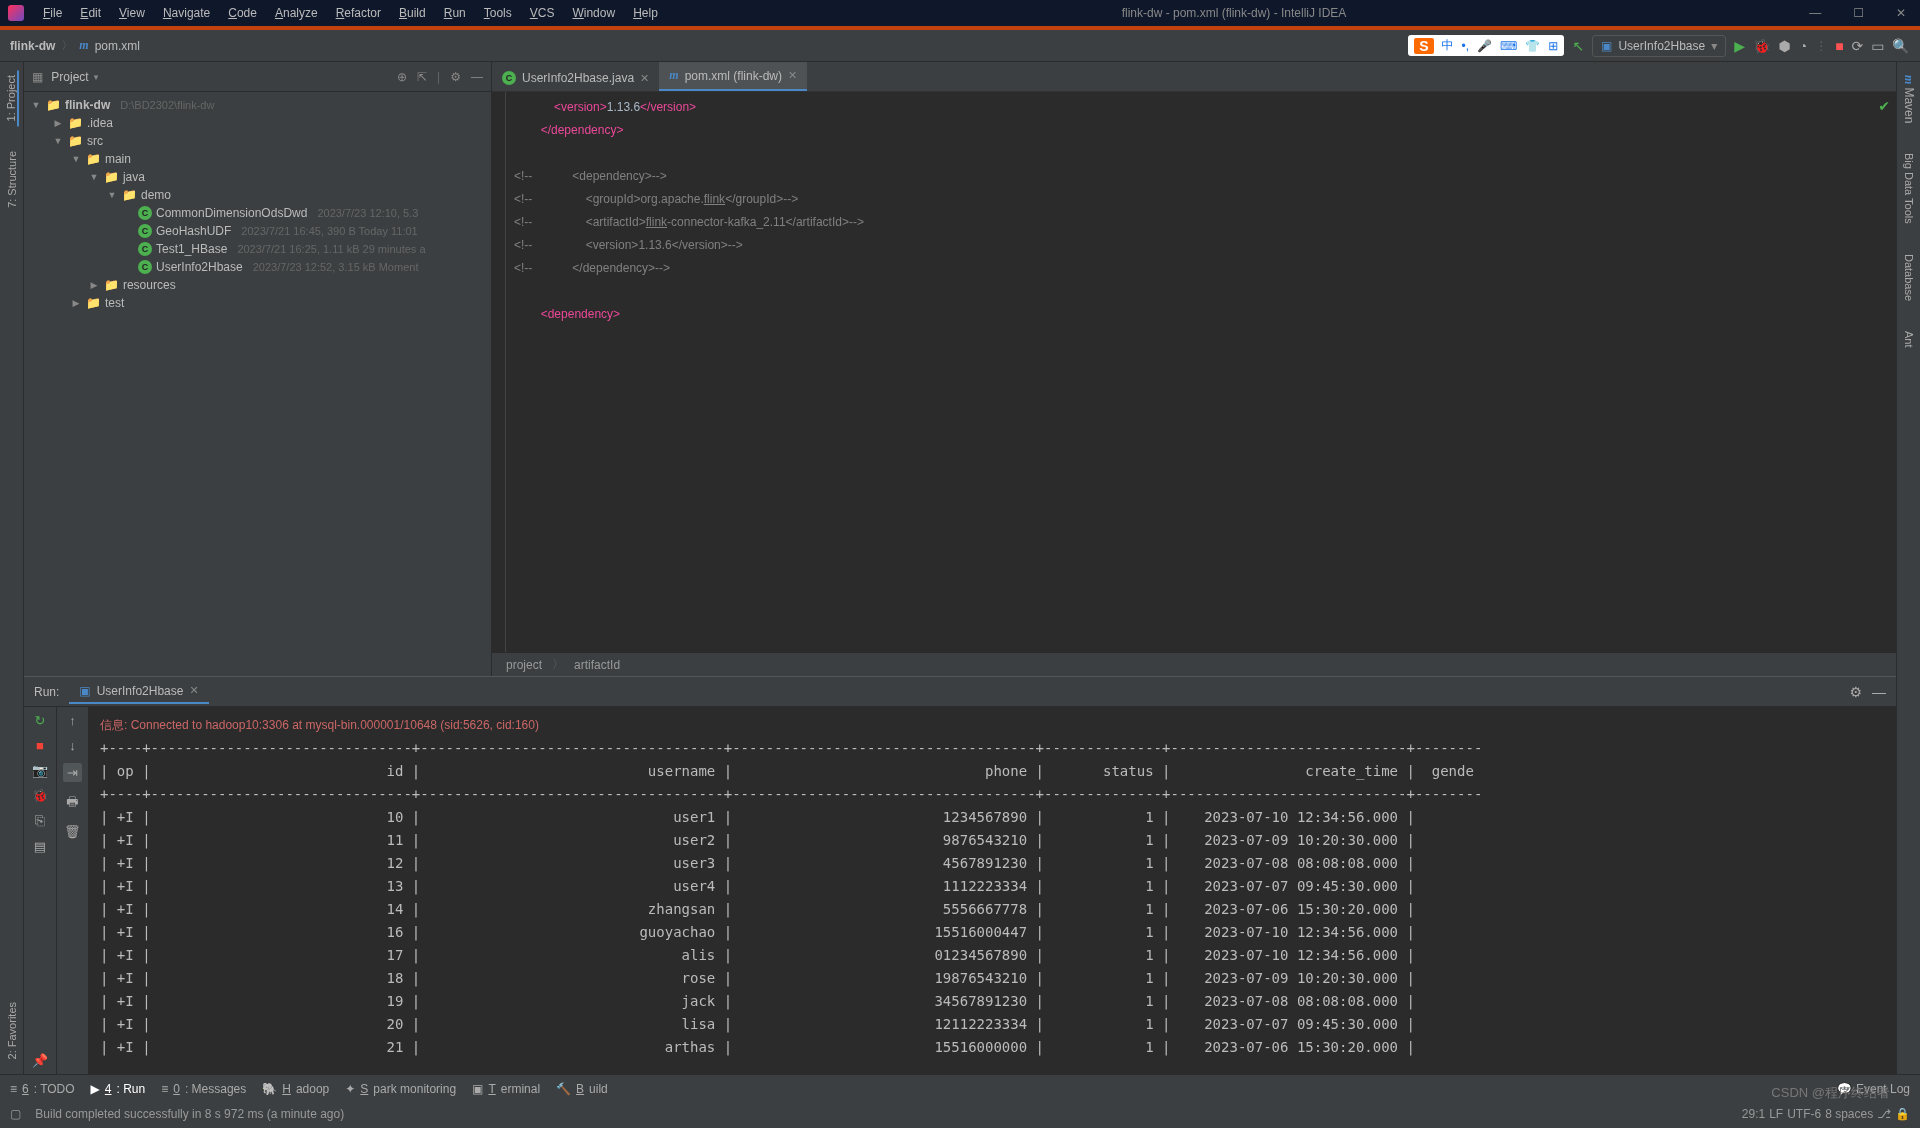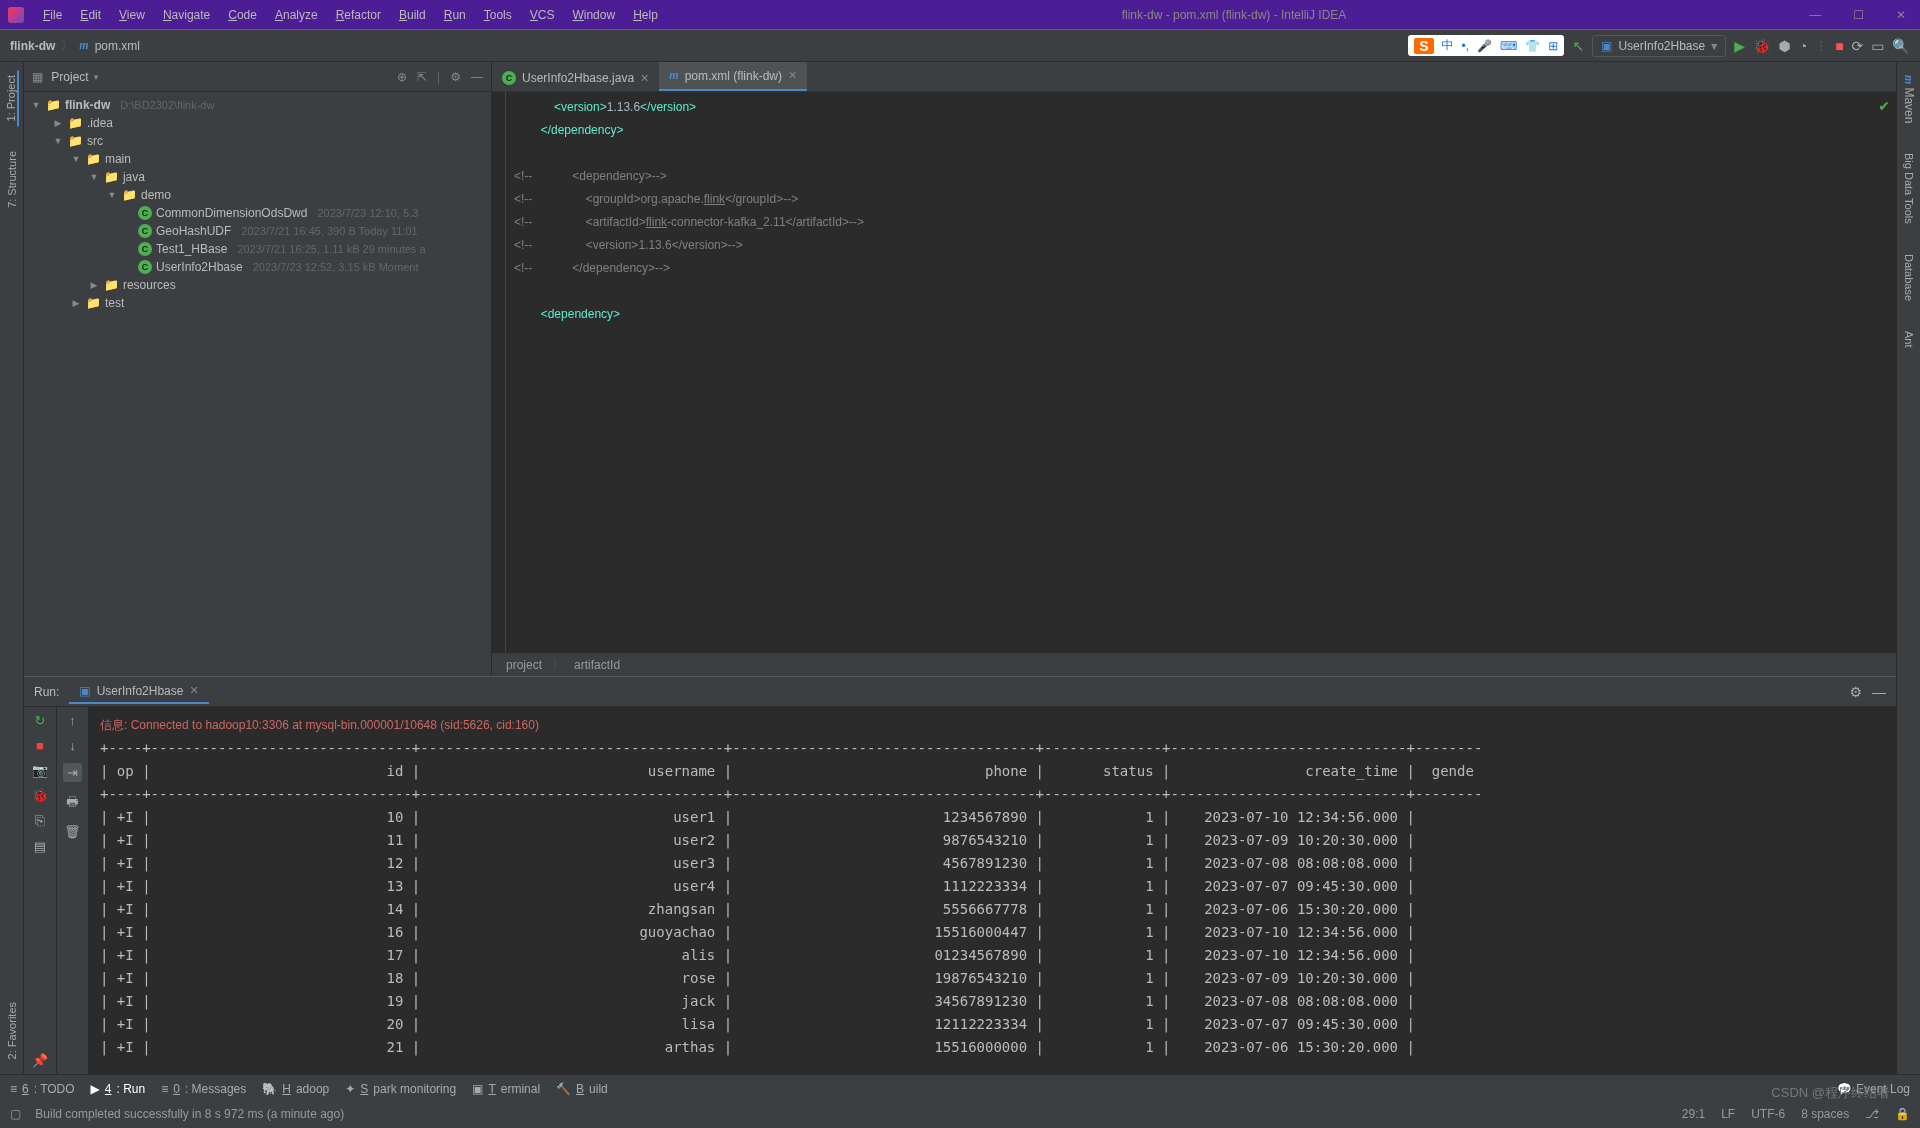--- a/index.html
+++ b/index.html
@@ -1,17 +1,17 @@
 <!DOCTYPE html>
 <html><head>
 <meta charset="utf-8">
 <style>
 *{margin:0;padding:0;box-sizing:border-box;font-family:"Segoe UI",Arial,sans-serif;font-size:12px;user-select:none}
 body{background:#3c3f41;color:#bbb;width:1920px;height:1128px;overflow:hidden;position:relative}
-.titlebar{height:30px;background:#4c1d95;display:flex;align-items:center;padding:0 8px;border-bottom:1px solid #c2410c}
+.titlebar{height:30px;background:#0f172a;display:flex;align-items:center;padding:0 8px;border-bottom:4px solid #c2410c}
 .app-icon{width:16px;height:16px;background:linear-gradient(135deg,#fe315d,#6f4ac1);border-radius:3px;margin-right:12px}
 .menu{display:flex;gap:4px}
 .menu-item{padding:3px 7px;cursor:pointer}
 .menu-item u{text-decoration:underline}
 .title-center{flex:1;text-align:center;color:#888}
 .win-controls{display:flex;gap:20px;color:#888;font-size:14px}
 .win-controls span{cursor:pointer;padding:0 6px}
 .navbar{height:32px;background:#3c3f41;display:flex;align-items:center;padding:0 10px;border-bottom:1px solid #2b2b2b}
 .breadcrumb{display:flex;align-items:center;gap:6px}
 .nav-right{margin-left:auto;display:flex;align-items:center;gap:8px}
@@ -41,41 +41,41 @@
 .meta{color:#666;font-size:11px;margin-left:6px}
 .editor-area{flex:1;display:flex;flex-direction:column;background:#2b2b2b;min-width:0}
 .tabs{height:30px;display:flex;align-items:flex-end;border-bottom:1px solid #323232;background:#3c3f41}
 .tab{padding:6px 10px;display:flex;align-items:center;gap:6px;color:#bbb;cursor:pointer}
 .tab.active{background:#4e5254;border-bottom:2px solid #4a88c7}
 .tab-close{color:#888;font-size:11px}
 .editor{flex:1;display:flex;font-family:"JetBrains Mono",Consolas,monospace;font-size:14px;overflow:hidden;position:relative}
 .gutter{width:50px;text-align:right;padding:4px 10px 4px 0;color:#606366;line-height:23px}
 .fold-gutter{width:14px;border-right:1px solid #444;position:relative}
 .code{flex:1;padding:4px 8px;line-height:23px;white-space:pre;color:#a9b7c6}
-.tag{color:#5eead4}
+.tag{color:#ec4899}
 .comment{color:#808080}
 .check{position:absolute;top:6px;right:6px;color:#4caf50;font-size:14px}
 .crumb-bar{height:24px;background:#3c3f41;border-top:1px solid #2b2b2b;display:flex;align-items:center;padding:0 14px;gap:10px;color:#999;font-size:12px}
 .run-panel{height:398px;background:#2b2b2b;border-top:1px solid #555;display:flex;flex-direction:column}
 .run-header{height:30px;background:#3c3f41;display:flex;align-items:center;padding:0 10px;gap:10px;border-bottom:1px solid #2b2b2b}
 .run-tab{padding:4px 10px;border-bottom:2px solid #4a88c7;display:flex;align-items:center;gap:6px}
 .run-body{flex:1;display:flex;min-height:0}
 .run-tools{width:32px;background:#3c3f41;display:flex;flex-direction:column;align-items:center;padding:6px 0;gap:10px}
 .run-tools2{width:32px;background:#3c3f41;display:flex;flex-direction:column;align-items:center;padding:6px 0;gap:10px;border-left:1px solid #2b2b2b}
 .rt-icon{color:#aaa;font-size:13px;cursor:pointer}
 .rt-green{color:#4caf50}
 .rt-red{color:#f44336}
 .console{flex:1;padding:6px 12px;font-family:Consolas,monospace;font-size:14px;line-height:23px;color:#bbb;overflow:auto;white-space:pre}
 .info-line{color:#cc6666}
 .bottom-bar{height:28px;background:#3c3f41;border-top:1px solid #2b2b2b;display:flex;align-items:center;padding:0 10px;gap:16px}
 .bb-item{display:flex;align-items:center;gap:5px;color:#aaa;cursor:pointer;font-size:12px}
 .bb-item.active{color:#fff}
 .bb-right{margin-left:auto;display:flex;align-items:flex-start;gap:10px}
 .status-bar{height:24px;background:#3c3f41;display:flex;align-items:center;padding:0 10px;gap:14px;color:#999;font-size:11px}
-.status-right{margin-left:auto;display:flex;gap:16px}
+.status-right{margin-left:auto;display:flex;gap:4px}
 .watermark{position:absolute;bottom:26px;right:30px;color:#777;font-size:13px}
 .m-icon{color:#4a88c7;font-weight:bold;font-style:italic;font-family:serif}
 .play-tri{color:#4caf50}
 .stop-sq{color:#ff5252}
 </style>
 </head>
 <body>
 
 <div class="titlebar">
   <div class="app-icon"></div>

